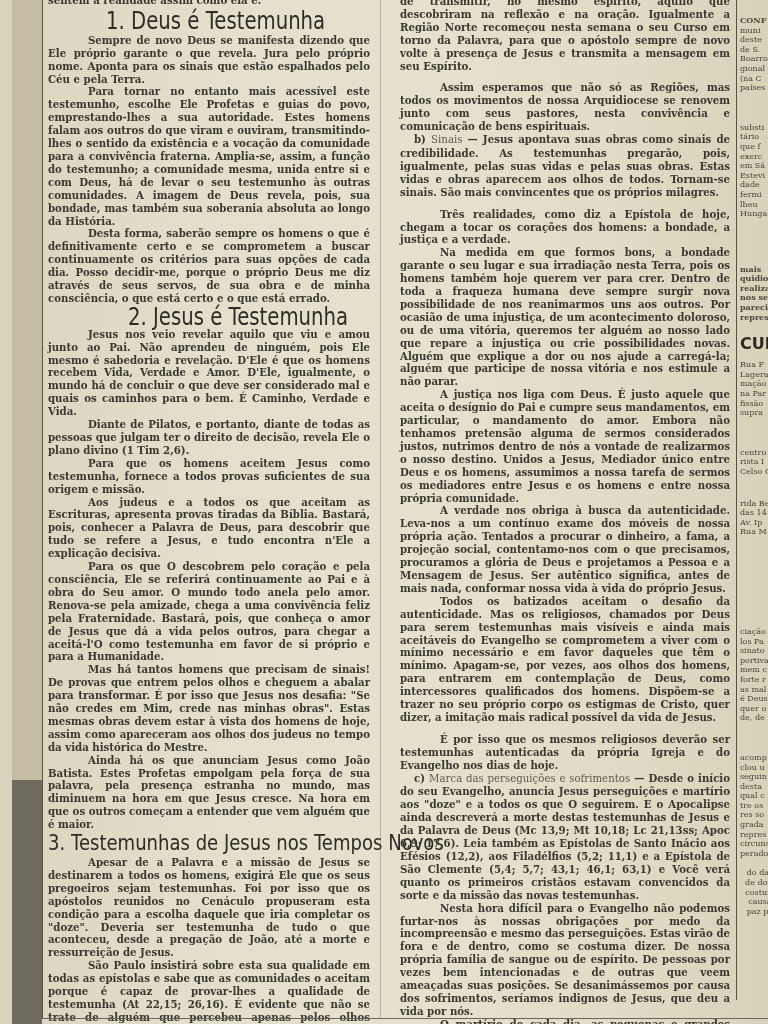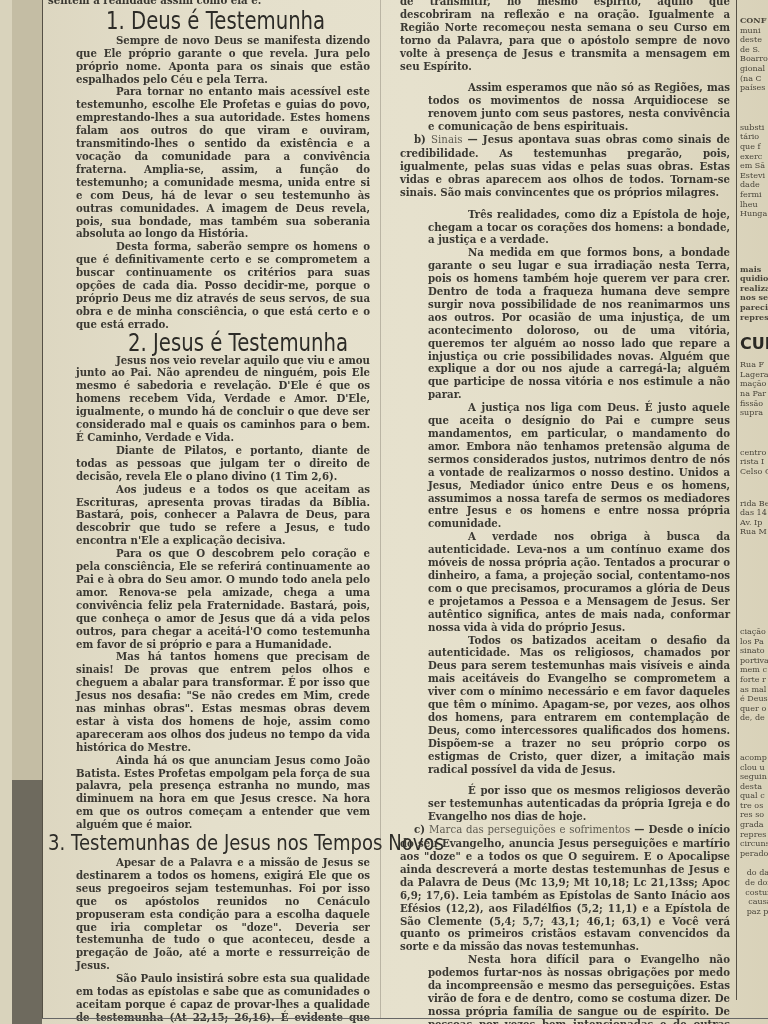--- a/index.html
+++ b/index.html
@@ -19,21 +19,21 @@
     background:#c4bda4; overflow:hidden;
   }
   .left-dark { position:absolute; left:0; top:780px; width:30px; height:244px; background:#6e6a5e; }
   .rule-v { position:absolute; background:#555045; width:1px; }
   .col {
     position:absolute; top:0;
     font-size:10.2px; line-height:12.9px;
     text-align:justify; font-weight:bold; color:#3a3832;
   }
   .col p { margin:0; text-indent:0; }
-  .col p.ind { text-indent:40px;margin-left:28px; }
+  .col p.ind { text-indent:40px; }
   .col .sp { height:9px; }
   .h {
     font-family:"DejaVu Sans", sans-serif; font-weight:normal;
     color:#2c2b27; letter-spacing:0px; transform:scaleX(0.82);
     transform-origin:left center; white-space:nowrap;
   }
   .h1 { font-size:24px; margin:8px 0 6px 58px; }
   .h2 { font-size:24px; margin:6px 0 4px 80px; }
   .h3 { font-size:22px; margin:6px 0 6px 0; }
   .lite { font-weight:normal; color:#5d5a50; }
@@ -61,20 +61,21 @@
     <p style="margin-top:-6px;">sentem a realidade assim como ela é.</p>
 
     <div class="h h1">1.  Deus é Testemunha</div>
     <p class="ind">Sempre de novo Deus se manifesta dizendo que Ele próprio garante o que revela. Jura pelo próprio nome. Aponta para os sinais que estão espalhados pelo Céu e pela Terra.</p>
     <p class="ind">Para tornar no entanto mais acessível este testemunho, escolhe Ele Profetas e guias do povo, emprestando-lhes a sua autoridade. Estes homens falam aos outros do que viram e ouviram, transmitindo-lhes o sentido da existência e a vocação da comunidade para a convivência fraterna. Amplia-se, assim, a função do testemunho; a comunidade mesma, unida entre si e com Deus, há de levar o seu testemunho às outras comunidades. A imagem de Deus revela, pois, sua bondade, mas também sua soberania absoluta ao longo da História.</p>
     <p class="ind">Desta forma, saberão sempre os homens o que é definitivamente certo e se comprometem a buscar continuamente os critérios para suas opções de cada dia. Posso decidir-me, porque o próprio Deus me diz através de seus servos, de sua obra e de minha consciência, o que está certo e o que está errado.</p>
 
     <div class="h h2">2.  Jesus é Testemunha</div>
     <p class="ind">Jesus nos veio revelar aquilo que viu e amou junto ao Pai. Não aprendeu de ninguém, pois Ele mesmo é sabedoria e revelação. D'Ele é que os homens recebem Vida, Verdade e Amor. D'Ele, igualmente, o mundo há de concluir o que deve ser considerado mal e quais os caminhos para o bem. É Caminho, Verdade e Vida.</p>
     <p class="ind">Diante de Pilatos, e portanto, diante de todas as pessoas que julgam ter o direito de decisão, revela Ele o plano divino (1 Tim 2,6).</p>
+    <p class="ind">Para que os homens aceitem Jesus como testemunha, fornece a todos provas suficientes de sua origem e missão.</p>
     <p class="ind">Aos judeus e a todos os que aceitam as Escrituras, apresenta provas tiradas da Bíblia. Bastará, pois, conhecer a Palavra de Deus, para descobrir que tudo se refere a Jesus, e tudo encontra n'Ele a explicação decisiva.</p>
     <p class="ind">Para os que O descobrem pelo coração e pela consciência, Ele se referirá continuamente ao Pai e à obra do Seu amor. O mundo todo anela pelo amor. Renova-se pela amizade, chega a uma convivência feliz pela Fraternidade. Bastará, pois, que conheça o amor de Jesus que dá a vida pelos outros, para chegar a aceitá-l'O como testemunha em favor de si próprio e para a Humanidade.</p>
     <p class="ind">Mas há tantos homens que precisam de sinais! De provas que entrem pelos olhos e cheguem a abalar para transformar. É por isso que Jesus nos desafia: "Se não credes em Mim, crede nas minhas obras". Estas mesmas obras devem estar à vista dos homens de hoje, assim como apareceram aos olhos dos judeus no tempo da vida histórica do Mestre.</p>
     <p class="ind">Ainda há os que anunciam Jesus como João Batista. Estes Profetas empolgam pela força de sua palavra, pela presença estranha no mundo, mas diminuem na hora em que Jesus cresce. Na hora em que os outros começam a entender que vem alguém que é maior.</p>
 
     <div class="h h3">3.  Testemunhas de Jesus nos Tempos Novos</div>
     <p class="ind">Apesar de a Palavra e a missão de Jesus se destinarem a todos os homens, exigirá Ele que os seus pregoeiros sejam testemunhas. Foi por isso que os apóstolos reunidos no Cenáculo propuseram esta condição para a escolha daquele que iria completar os "doze". Deveria ser testemunha de tudo o que aconteceu, desde a pregação de João, até a morte e ressurreição de Jesus.</p>
     <p class="ind">São Paulo insistirá sobre esta sua qualidade em todas as epístolas e sabe que as comunidades o aceitam porque é capaz de provar-lhes a qualidade de testemunha (At 22,15; 26,16). É evidente que não se trate de alguém que percebeu apenas pelos olhos corporais o que aconteceu. Mas de alguém que vem instruído pelo Espírito.</p>
 
   </div>

